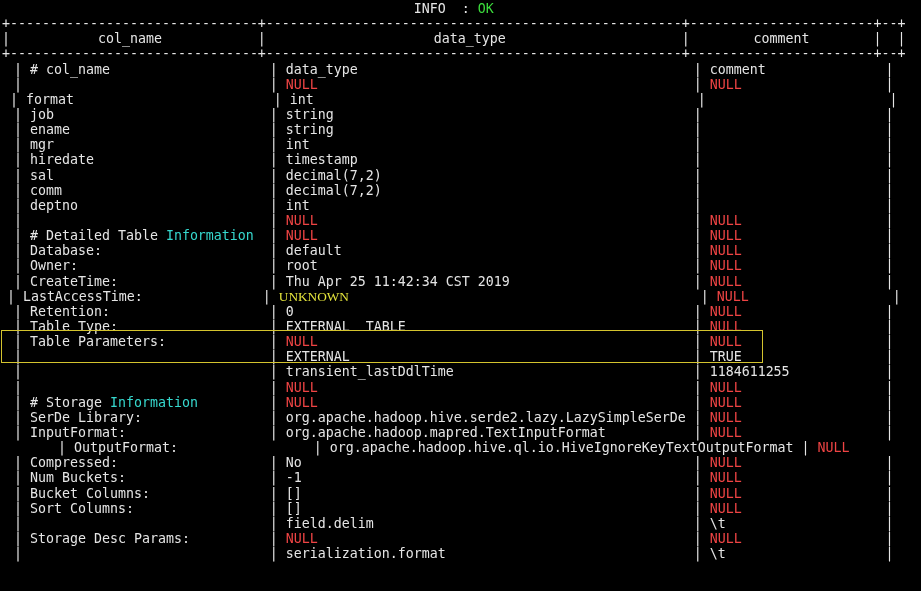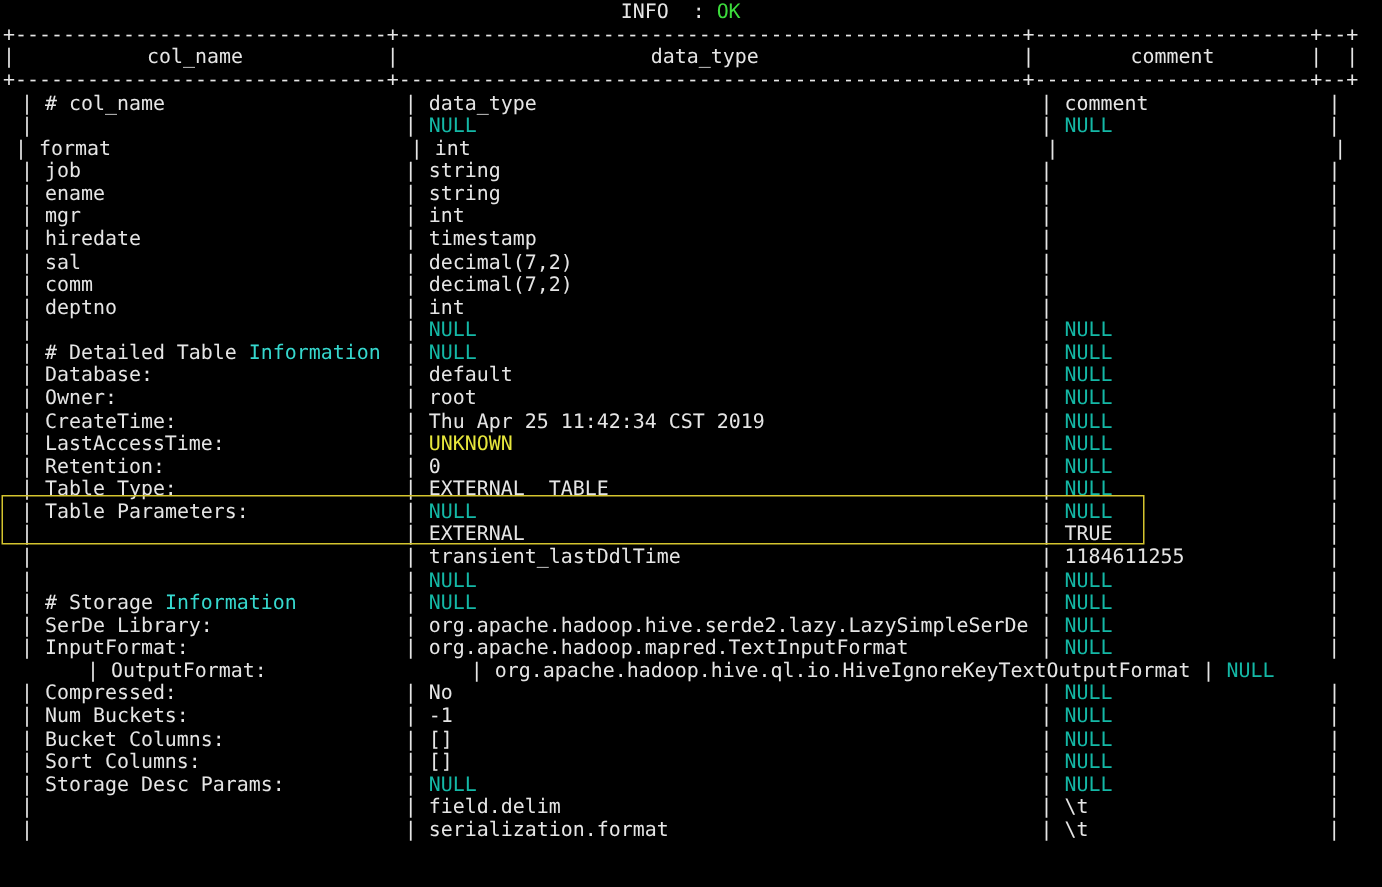--- a/index.html
+++ b/index.html
@@ -21,24 +21,24 @@
     position: absolute;
     left: 2px;
     top: 1px;
     text-align: center;
   }
   .trow {
     white-space: pre;
     height: 15.15px;
   }
   .fg { color: #e5e5e5; }
-  .ma { color: #14b8a6; }
+  .ma { color: #ef4444; }
   .gr { color: #3cdc3c; }
   .cy { color: #36d8ce; }
-  .ye { color: #e6e63c; }
+  .ye { color: #e6e63c; font-family: Liberation Serif, serif; }
   #hl-box {
     position: absolute;
     left: 1px;
     top: 330px;
     width: 760px;
     height: 31px;
     border: 1px solid #d4c42e;
     pointer-events: none;
   }
 </style>
@@ -74,18 +74,18 @@
       <div class="trow"><span class="fg">| </span><span class="fg">                              </span><span class="fg">| </span><span class="fg">transient_lastDdlTime</span><span class="fg">                              </span><span class="fg">| </span><span class="fg">1184611255</span><span class="fg">            </span><span class="fg">|</span></div>
       <div class="trow"><span class="fg">| </span><span class="fg">                              </span><span class="fg">| </span><span class="ma">NULL</span><span class="fg">                                               </span><span class="fg">| </span><span class="ma">NULL</span><span class="fg">                  </span><span class="fg">|</span></div>
       <div class="trow"><span class="fg">| </span><span class="fg"># Storage </span><span class="cy">Information</span><span class="fg">         </span><span class="fg">| </span><span class="ma">NULL</span><span class="fg">                                               </span><span class="fg">| </span><span class="ma">NULL</span><span class="fg">                  </span><span class="fg">|</span></div>
       <div class="trow"><span class="fg">| </span><span class="fg">SerDe Library:</span><span class="fg">                </span><span class="fg">| </span><span class="fg">org.apache.hadoop.hive.serde2.lazy.LazySimpleSerDe</span><span class="fg"> </span><span class="fg">| </span><span class="ma">NULL</span><span class="fg">                  </span><span class="fg">|</span></div>
       <div class="trow"><span class="fg">| </span><span class="fg">InputFormat:</span><span class="fg">                  </span><span class="fg">| </span><span class="fg">org.apache.hadoop.mapred.TextInputFormat</span><span class="fg">           </span><span class="fg">| </span><span class="ma">NULL</span><span class="fg">                  </span><span class="fg">|</span></div>
       <div class="trow"><span class="fg">| </span><span class="fg">OutputFormat:</span><span class="fg">                 </span><span class="fg">| </span><span class="fg">org.apache.hadoop.hive.ql.io.HiveIgnoreKeyTextOutputFormat</span><span class="fg"> | </span><span class="ma">NULL</span></div>
       <div class="trow"><span class="fg">| </span><span class="fg">Compressed:</span><span class="fg">                   </span><span class="fg">| </span><span class="fg">No</span><span class="fg">                                                 </span><span class="fg">| </span><span class="ma">NULL</span><span class="fg">                  </span><span class="fg">|</span></div>
       <div class="trow"><span class="fg">| </span><span class="fg">Num Buckets:</span><span class="fg">                  </span><span class="fg">| </span><span class="fg">-1</span><span class="fg">                                                 </span><span class="fg">| </span><span class="ma">NULL</span><span class="fg">                  </span><span class="fg">|</span></div>
       <div class="trow"><span class="fg">| </span><span class="fg">Bucket Columns:</span><span class="fg">               </span><span class="fg">| </span><span class="fg">[]</span><span class="fg">                                                 </span><span class="fg">| </span><span class="ma">NULL</span><span class="fg">                  </span><span class="fg">|</span></div>
       <div class="trow"><span class="fg">| </span><span class="fg">Sort Columns:</span><span class="fg">                 </span><span class="fg">| </span><span class="fg">[]</span><span class="fg">                                                 </span><span class="fg">| </span><span class="ma">NULL</span><span class="fg">                  </span><span class="fg">|</span></div>
+      <div class="trow"><span class="fg">| </span><span class="fg">                              </span><span class="fg">| </span><span class="fg">field.delim</span><span class="fg">                                        </span><span class="fg">| </span><span class="fg">\t</span><span class="fg">                    </span><span class="fg">|</span></div>
       <div class="trow"><span class="fg">| </span><span class="fg">Storage Desc Params:</span><span class="fg">          </span><span class="fg">| </span><span class="ma">NULL</span><span class="fg">                                               </span><span class="fg">| </span><span class="ma">NULL</span><span class="fg">                  </span><span class="fg">|</span></div>
-      <div class="trow"><span class="fg">| </span><span class="fg">                              </span><span class="fg">| </span><span class="fg">field.delim</span><span class="fg">                                        </span><span class="fg">| </span><span class="fg">\t</span><span class="fg">                    </span><span class="fg">|</span></div>
       <div class="trow"><span class="fg">| </span><span class="fg">                              </span><span class="fg">| </span><span class="fg">serialization.format</span><span class="fg">                               </span><span class="fg">| </span><span class="fg">\t</span><span class="fg">                    </span><span class="fg">|</span></div>
     </div>
   <div id="hl-box"></div>
 </div>
 
 </body></html>

